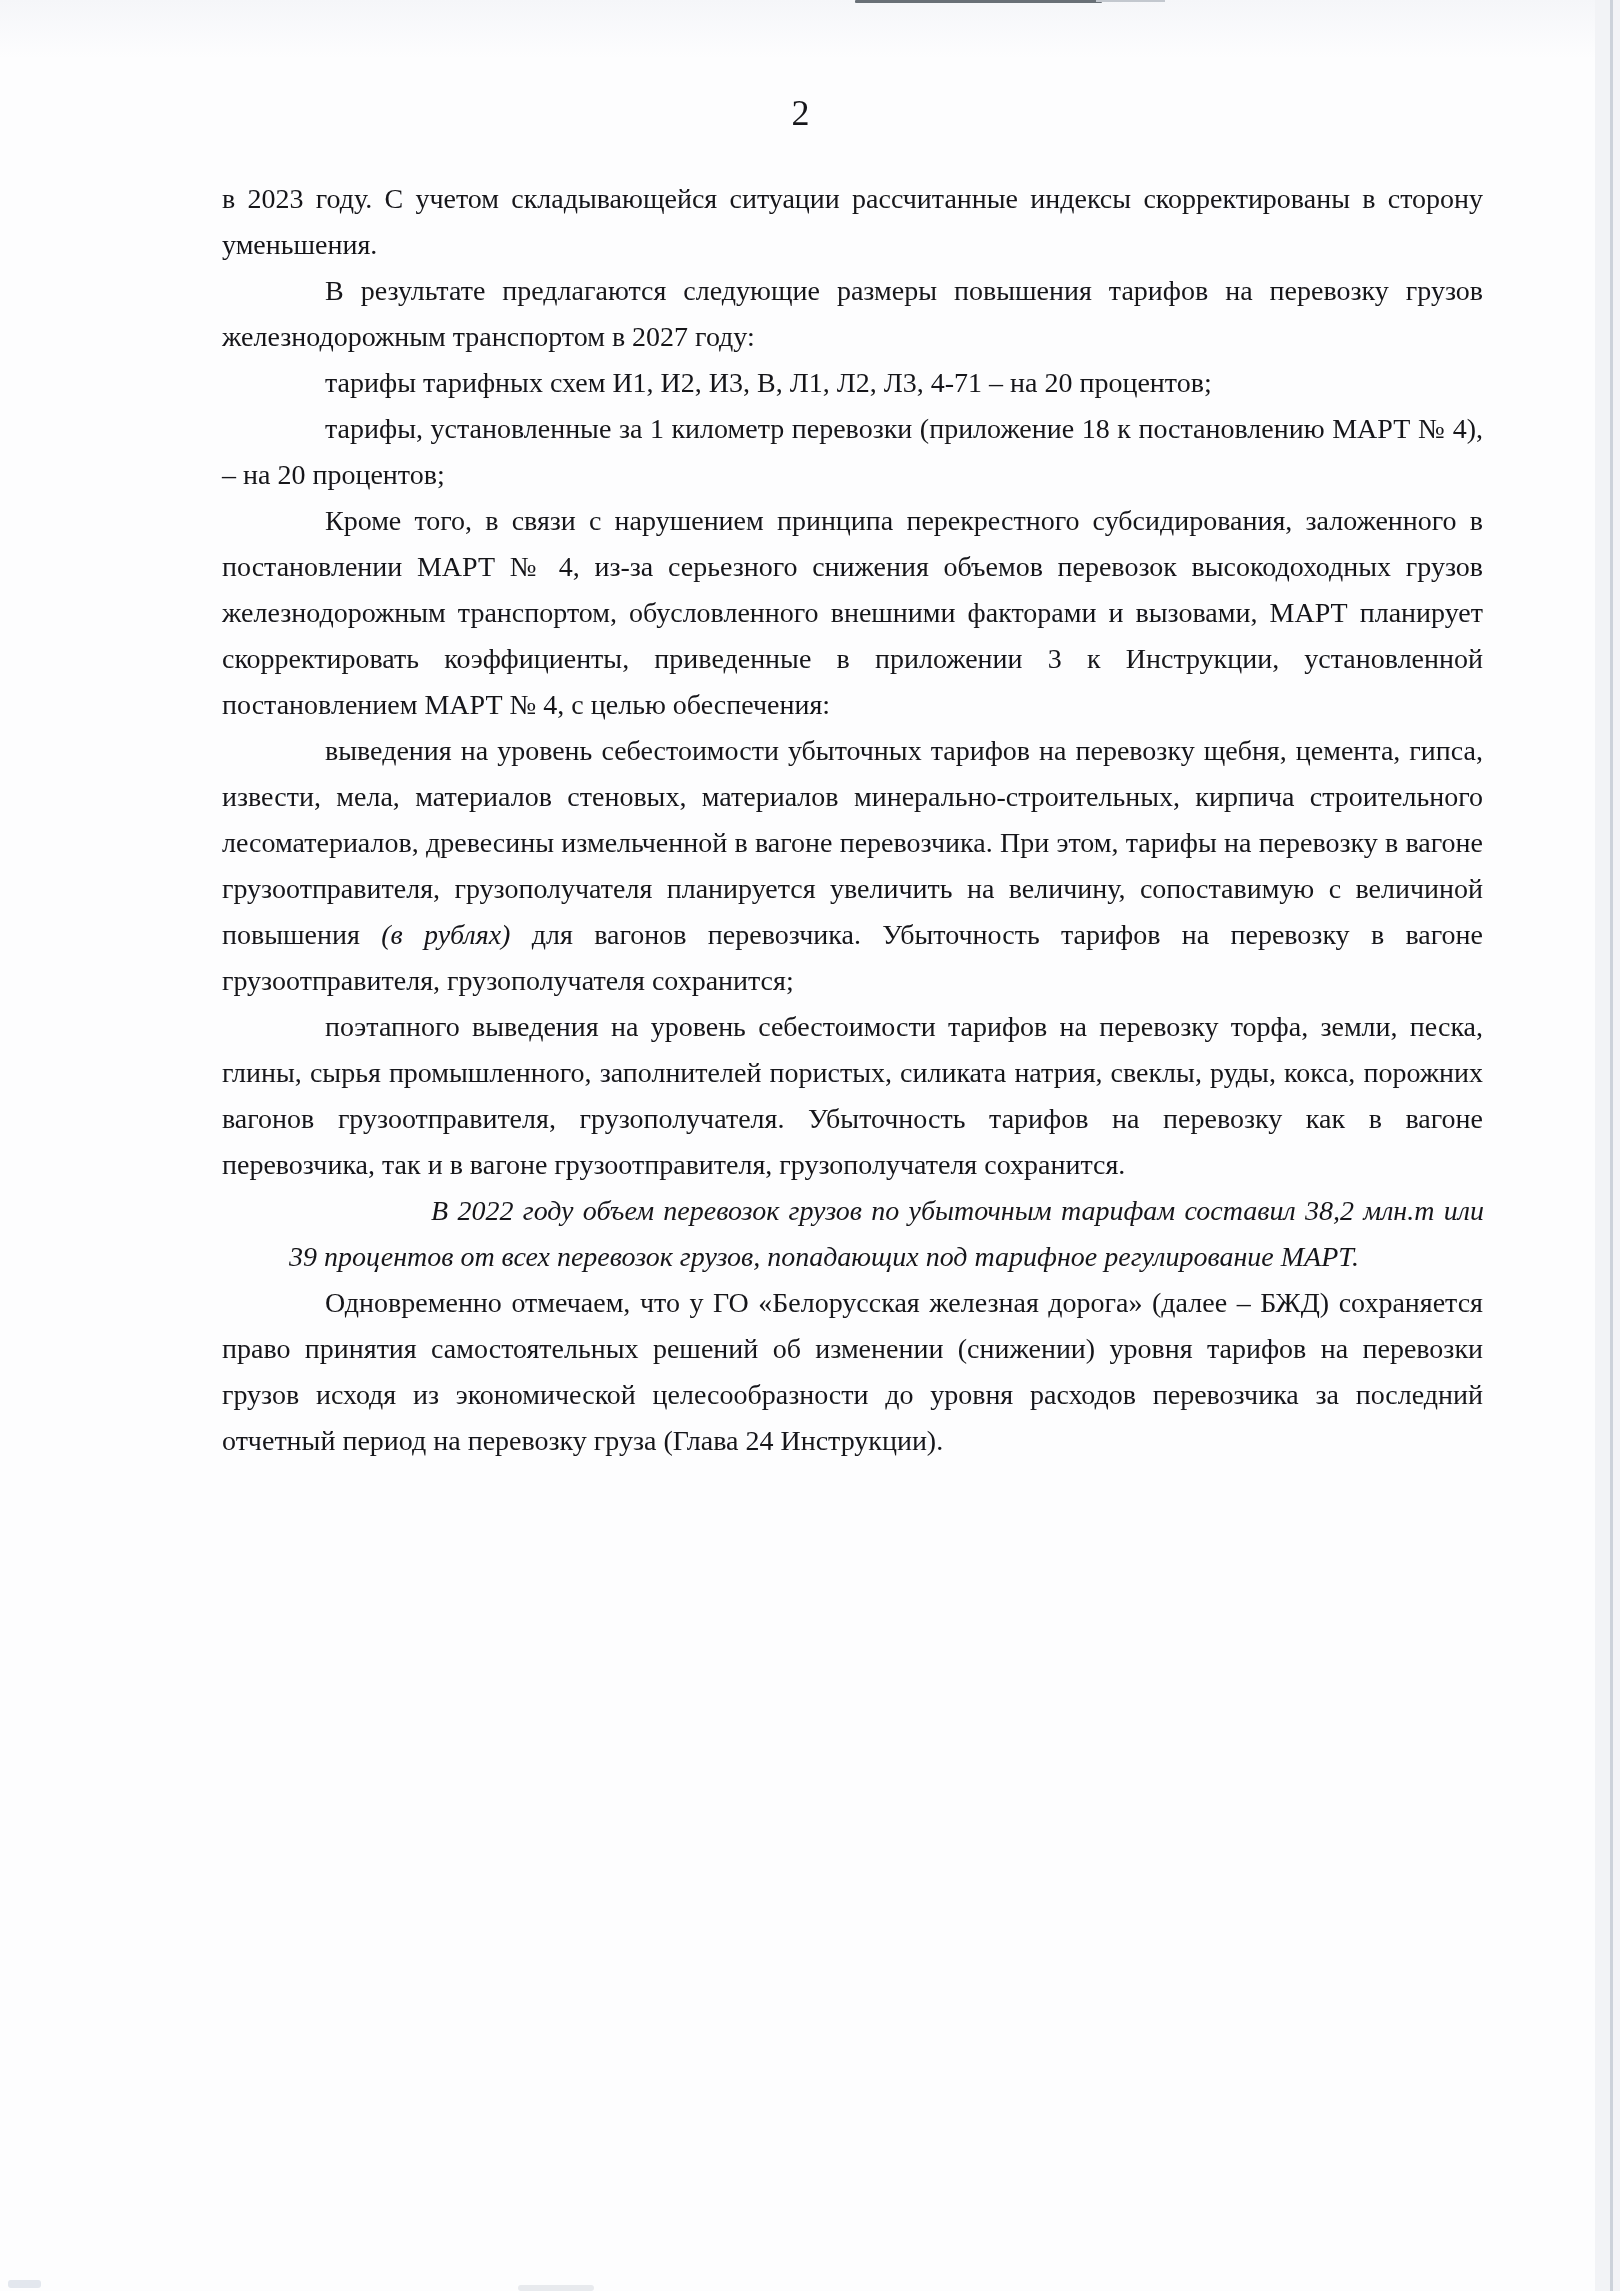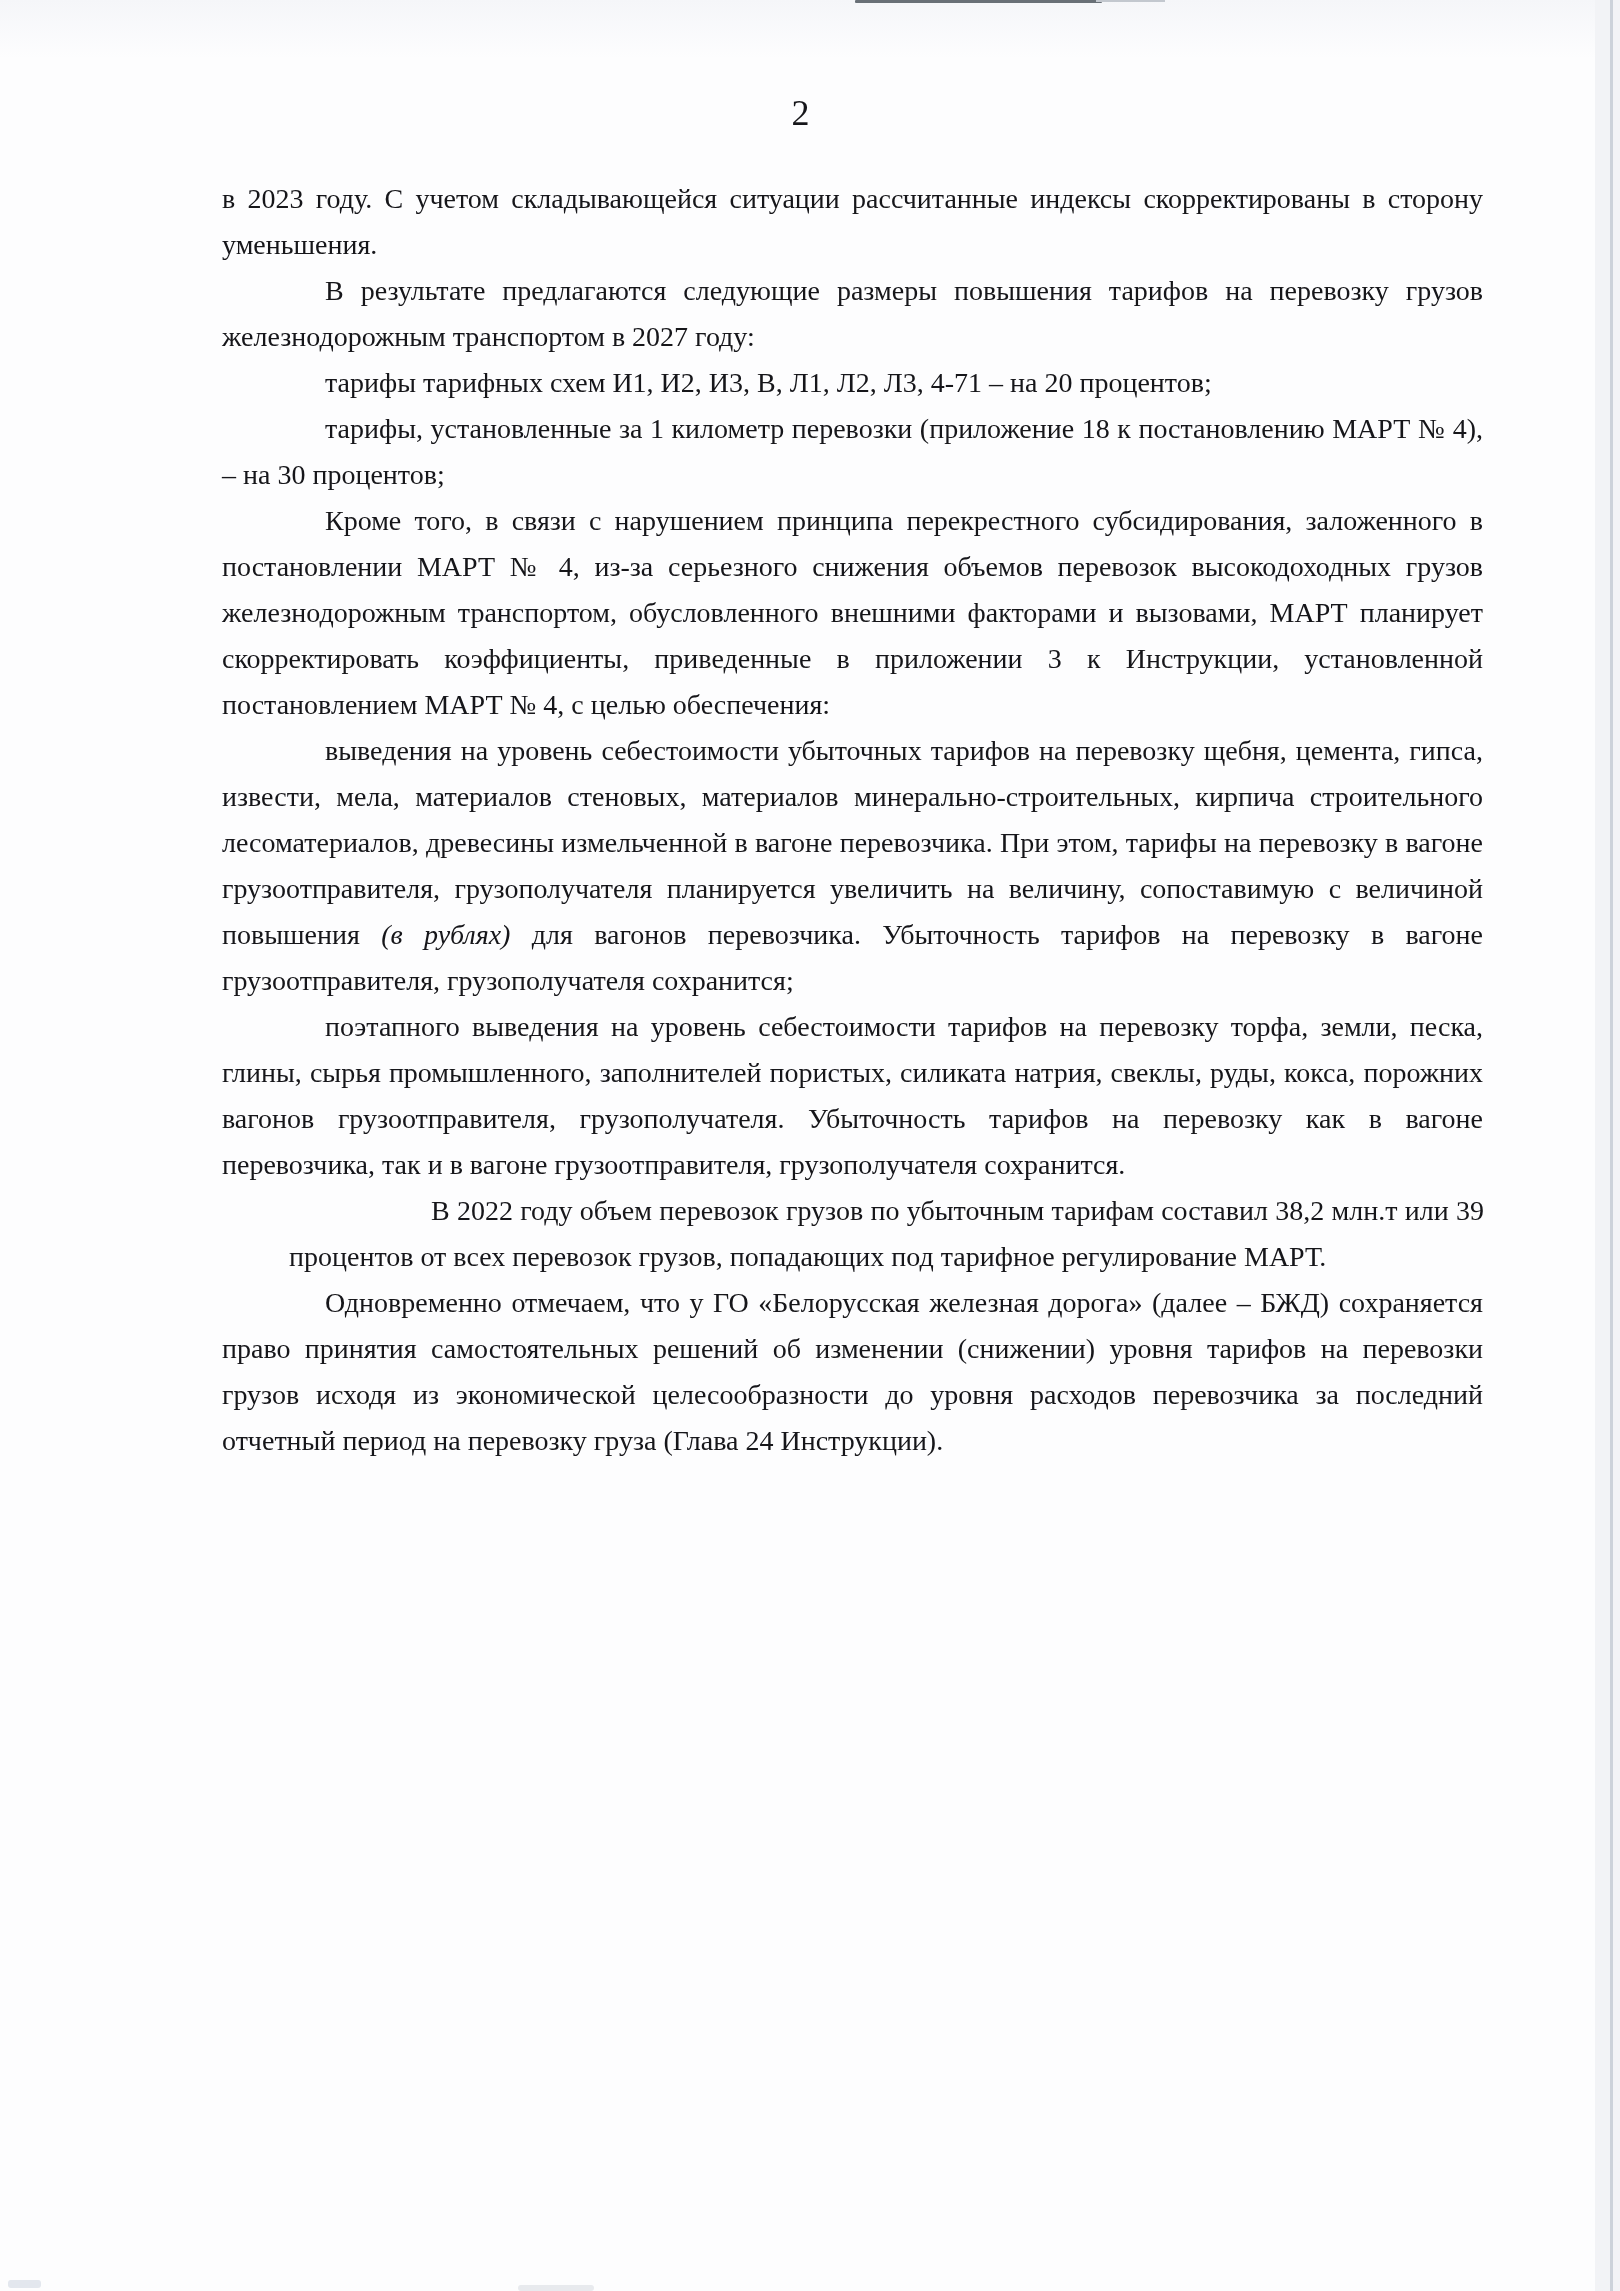--- a/index.html
+++ b/index.html
@@ -92,20 +92,21 @@
     padding: 0;
   }
   .content p.indent {
     text-indent: 103px;
   }
   .content p.ref-heading {
     font-weight: bold;
     font-style: italic;
   }
   .content p.ref-block {
+    font-style: italic;
     margin-left: 67px;
     width: 1195px;
     text-indent: 142px;
   }
 </style>
 </head>
 <body>
 
 <div class="page">
 
@@ -120,21 +121,21 @@
   <div class="page-number">2</div>
 
   <div class="content">
 
     <p class="noindent">в 2023 году. С учетом складывающейся ситуации рассчитанные индексы скорректированы в сторону уменьшения.</p>
 
     <p class="indent">В результате предлагаются следующие размеры повышения тарифов на перевозку грузов железнодорожным транспортом в 2027 году:</p>
 
     <p class="indent">тарифы тарифных схем И1, И2, И3, В, Л1, Л2, Л3, 4-71 – на 20 процентов;</p>
 
-    <p class="indent">тарифы, установленные за 1 километр перевозки (приложение 18 к постановлению МАРТ № 4), – на 30 процентов;</p>
+    <p class="indent">тарифы, установленные за 1 километр перевозки (приложение 18 к постановлению МАРТ № 4), – на 20 процентов;</p>
 
 
     <p class="indent">Кроме того, в связи с нарушением принципа перекрестного субсидирования, заложенного в постановлении МАРТ № 4, из-за серьезного снижения объемов перевозок высокодоходных грузов железнодорожным транспортом, обусловленного внешними факторами и вызовами, МАРТ планирует скорректировать коэффициенты, приведенные в приложении 3 к Инструкции, установленной постановлением МАРТ № 4, с целью обеспечения:</p>
 
     <p class="indent"><span>выведения на уровень себестоимости убыточных тарифов на перевозку щебня, цемента, гипса, извести, мела, материалов стеновых, материалов минерально-строительных, кирпича строительного лесоматериалов, древесины измельченной в вагоне перевозчика. При этом, тарифы на перевозку в вагоне грузоотправителя, грузополучателя планируется увеличить на величину, сопоставимую с величиной повышения </span><em>(в рублях)</em><span> для вагонов перевозчика. Убыточность тарифов на перевозку в вагоне грузоотправителя, грузополучателя сохранится;</span></p>
 
     <p class="indent">поэтапного выведения на уровень себестоимости тарифов на перевозку торфа, земли, песка, глины, сырья промышленного, заполнителей пористых, силиката натрия, свеклы, руды, кокса, порожних вагонов грузоотправителя, грузополучателя. Убыточность тарифов на перевозку как в вагоне перевозчика, так и в вагоне грузоотправителя, грузополучателя сохранится.</p>
 
 
     <p class="ref-block">В 2022 году объем перевозок грузов по убыточным тарифам составил 38,2 млн.т или 39 процентов от всех перевозок грузов, попадающих под тарифное регулирование МАРТ.</p>

